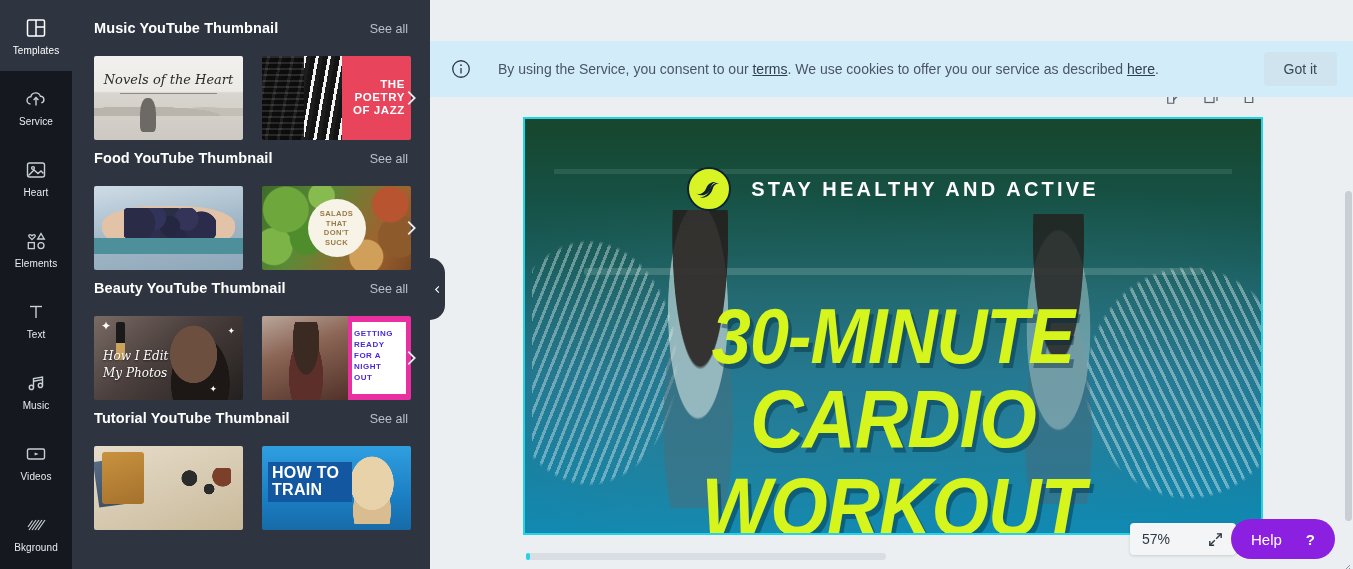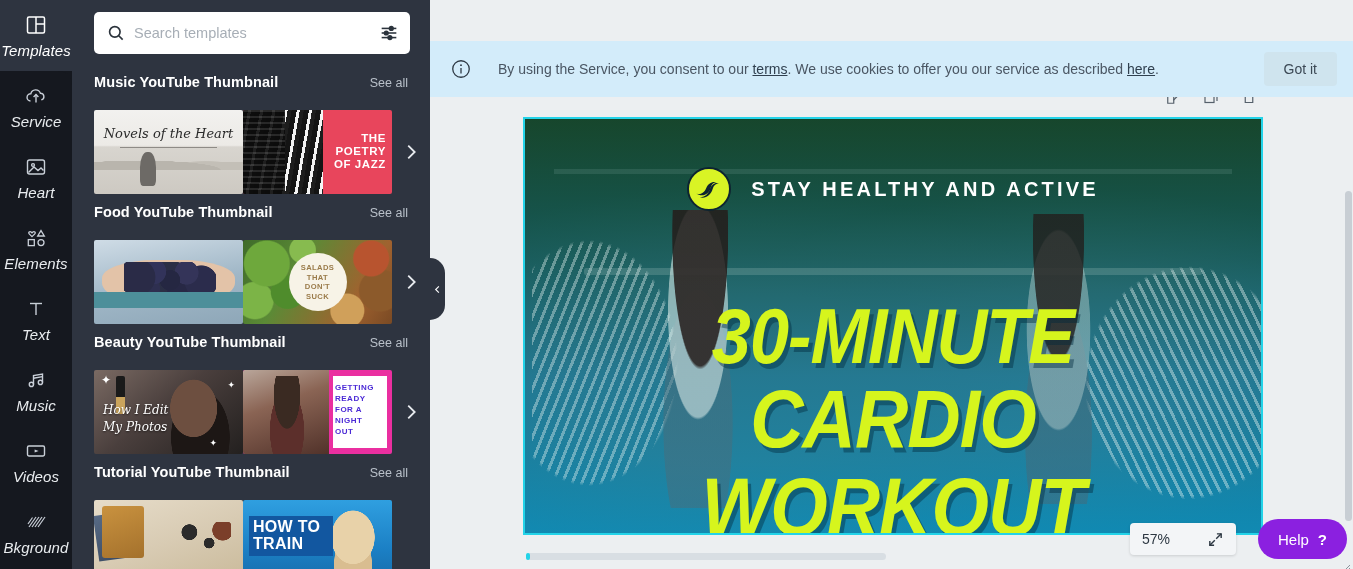--- a/index.html
+++ b/index.html
@@ -18,21 +18,21 @@
     position: relative; flex: 0 0 72px;
     z-index: 5;
   }
   .rail-inner { position: absolute; inset: 0; }
   .rail-item {
     position: absolute; left: 0; width: 72px; height: 71px;
     display: flex; flex-direction: column; align-items: center; justify-content: center;
     gap: 5px; cursor: pointer;
   }
   .rail-item .ri-label {
-    font-size: 15px; color: #e9ecef; letter-spacing: .1px; font-weight: 400; font-style: italic;
+    font-size: 10px; color: #e9ecef; letter-spacing: .1px; font-weight: 400;
   }
   .rail-item.active { background: #2e3440; }
   .rail-item.active .ri-label { color: #ffffff; }
   .rail-icon { width: 24px; height: 24px; display: block; }
   .rail-icon svg { display: block; }
   
   .rail-stack {
     position: absolute; top: 71px; left: 0; width: 72px; height: 498px;
     background: #15181f; border-top-right-radius: 14px;
   }
@@ -59,21 +59,21 @@
   .filter-btn { flex: 0 0 auto; width: 22px; height: 22px; cursor: pointer; }
 
   .sections { margin-top: 10px; }
   .section { position: relative; }
   .sec-head {
     display: flex; align-items: baseline; justify-content: space-between;
     padding: 10px 22px 20px 22px;
   }
   .sec-title { font-size: 14.5px; font-weight: bold; color: #ffffff; letter-spacing: .1px; }
   .sec-all { font-size: 12.5px; color: #b9c0c9; cursor: pointer; }
-  .cards { display: flex; gap: 0; padding: 0 0 0 22px; position: relative; }
+  .cards { display: flex; gap: 19px; padding: 0 0 0 22px; position: relative; }
   .card {
     width: 149px; height: 84px; border-radius: 2px; overflow: hidden;
     position: relative; cursor: pointer; flex: 0 0 149px; background: #444;
   }
   .chev-next {
     position: absolute; right: 8px; top: 50%; transform: translateY(-50%);
     width: 22px; height: 22px; cursor: pointer;
   }
 
   
@@ -340,23 +340,23 @@
   
   .zoom-pill {
     position: absolute; right: 117px; bottom: 14px; height: 32px; width: 106px;
     background: #f3f5f7; border-radius: 4px; box-shadow: 0 1px 3px rgba(0,0,0,.14);
     display: flex; align-items: center; justify-content: space-between;
     padding: 0 12px; z-index: 3;
   }
   .zoom-pill .zval { font-size: 14px; color: #2c3742; }
   .zoom-pill .zexp { width: 17px; height: 17px; cursor: pointer; }
   .help-btn {
-    position: absolute; right: 6px; bottom: 10px; height: 40px; padding: 0 20px;
+    position: absolute; right: 18px; bottom: 10px; height: 40px; padding: 0 20px;
     background: #8b20e0; color: #fff; border: 0; border-radius: 20px; cursor: pointer;
-    display: flex; align-items: center; gap: 9px; z-index: 3;
+    display: flex; align-items: center; gap: 24px; z-index: 3;
     font-size: 15px; font-family: "Liberation Sans", sans-serif;
   }
   .help-btn .qm { font-weight: bold; }
 
   
   .sb-v {
     position: absolute; right: 1px; top: 150px; width: 7px; height: 330px;
     background: #c8ced4; border-radius: 4px; z-index: 2; cursor: pointer;
   }
   .sb-h {
@@ -469,41 +469,20 @@
           </svg>
         </span>
         <span class="ri-label">Bkground</span>
       </div>
 
     </div>
   </div>
 
   <div class="panel">
 
-    <div class="search-wrap">
-      <div class="searchbar">
-        <span class="magnifier">
-          <svg viewBox="0 0 24 24" width="20" height="20" fill="none" stroke="#2b333c" stroke-width="2">
-            <circle cx="10.6" cy="10.6" r="6.3"></circle>
-              <line x1="15.3" y1="15.3" x2="20" y2="20"></line>
-          </svg>
-        </span>
-        <input class="search-input" type="text" placeholder="Search templates" style="">
-        <span class="filter-btn">
-          <svg viewBox="0 0 24 24" width="22" height="22" fill="none" stroke="#2b333c" stroke-width="1.7">
-            <line x1="4" y1="7" x2="20" y2="7"></line>
-              <circle cx="14.5" cy="7" r="2" fill="#2b333c"></circle>
-            <line x1="4" y1="12" x2="20" y2="12"></line>
-              <circle cx="9" cy="12" r="2" fill="#2b333c"></circle>
-            <line x1="4" y1="17" x2="20" y2="17"></line>
-              <circle cx="13" cy="17" r="2" fill="#2b333c"></circle>
-          </svg>
-        </span>
-      </div>
-    </div>
 
     <div class="sections">
 
       <div class="section">
         <div class="sec-head">
           <span class="sec-title">Music YouTube Thumbnail</span>
           <span class="sec-all">See all</span>
         </div>
         <div class="cards">
           <div class="card tn-novels">

